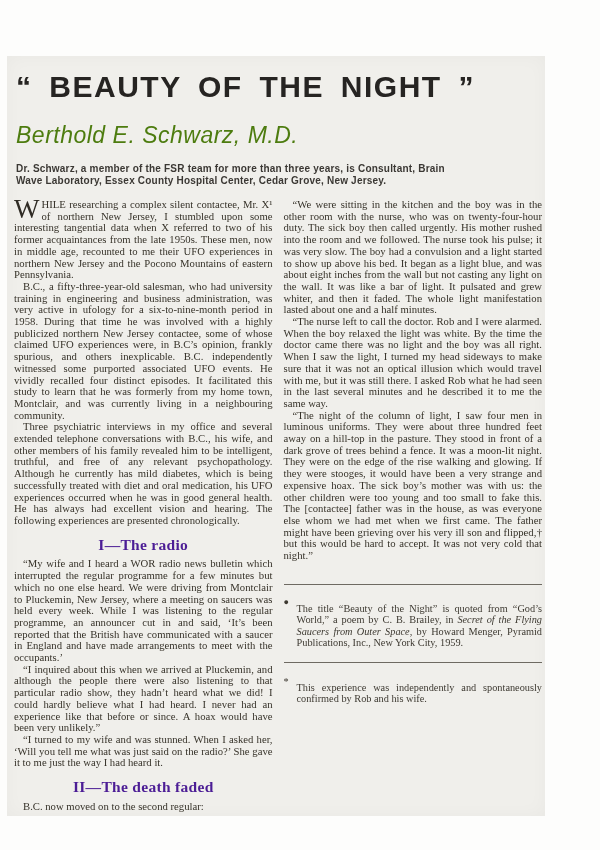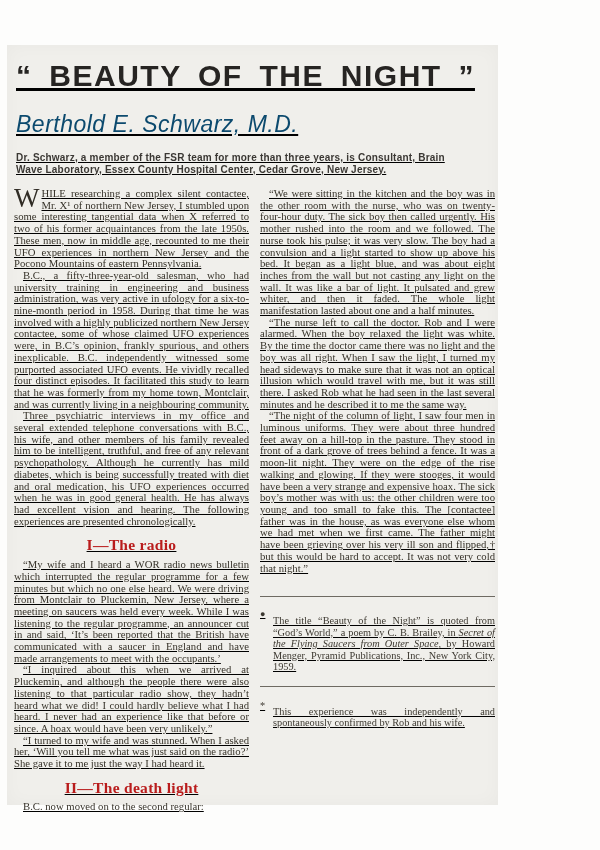--- a/index.html
+++ b/index.html
@@ -5,44 +5,43 @@
   html, body { margin: 0; padding: 0; }
   body {
     width: 600px; height: 850px;
     background: #fdfdfc;
     font-family: "Liberation Serif", serif;
     position: relative;
     overflow: hidden;
   }
   .page {
     position: absolute;
-    left: 7px; top: 45px;
-    width: 491px; height: 760px;
+    left: 7px; top: 56px;
+    width: 538px; height: 760px;
     background: #f0efeb;
     box-shadow: inset 0 0 18px rgba(0,0,0,0.03);
     box-sizing: border-box;
     padding: 12px 3px 0 7px;
-    text-decoration: underline;
   }
   .title {
     font-family: "Liberation Sans", sans-serif;
     font-weight: bold;
     font-size: 30px;
     letter-spacing: 1.5px;
     word-spacing: 7px;
     color: #262422;
     margin: 2px 0 0 2px;
   }
   .author {
     font-family: "Liberation Sans", sans-serif;
     font-style: italic;
     font-weight: normal;
     font-size: 23px;
     letter-spacing: 0.5px;
-    color: #0c4a6e;
+    color: #4d7c0f;
     margin: 18px 0 0 2px;
   }
   .byline-note {
     font-family: "Liberation Sans", sans-serif;
     font-weight: bold;
     font-size: 10px;
     line-height: 11.5px;
     color: #3b3834;
     margin: 14px 0 0 2px;
     max-width: 450px;
@@ -68,21 +67,21 @@
     line-height: 21px;
     padding-right: 2px;
     font-weight: normal;
     color: #302c25;
   }
   h2.section-heading {
     font-size: 15.5px;
     font-weight: bold;
     text-align: center;
     margin: 12px 0 8px 0;
-    color: #b91c1c;
+    color: #4c1d95;
     letter-spacing: 0.3px;
   }
   .fn-rule {
     border: none;
     border-top: 1.2px solid #6e6a62;
     margin: 0;
   }
   .rule-top { margin-top: 22px; }
   .rule-mid { margin-top: 13px; }
   .footnote {
@@ -119,21 +118,21 @@
       <p class="flush"><span class="dropcap">W</span><span>HILE researching a complex silent contactee, Mr. X¹ of northern New Jersey, I stumbled upon some interesting tangential data when X referred to two of his former acquaintances from the late 1950s. These men, now in middle age, recounted to me their UFO experiences in northern New Jersey and the Pocono Mountains of eastern Pennsylvania.</span></p>
       <p>B.C., a fifty-three-year-old salesman, who had university training in engineering and business administration, was very active in ufology for a six-to-nine-month period in 1958. During that time he was involved with a highly publicized northern New Jersey contactee, some of whose claimed UFO experiences were, in B.C’s opinion, frankly spurious, and others inexplicable. B.C. independently witnessed some purported associated UFO events. He vividly recalled four distinct episodes. It facilitated this study to learn that he was formerly from my home town, Montclair, and was currently living in a neighbouring community.</p>
       <p>Three psychiatric interviews in my office and several extended telephone conversations with B.C., his wife, and other members of his family revealed him to be intelligent, truthful, and free of any relevant psychopathology. Although he currently has mild diabetes, which is being successfully treated with diet and oral medication, his UFO experiences occurred when he was in good general health. He has always had excellent vision and hearing. The following experiences are presented chronologically.</p>
 
       <h2 class="section-heading">I—The radio</h2>
 
       <p>“My wife and I heard a WOR radio news bulletin which interrupted the regular programme for a few minutes but which no one else heard. We were driving from Montclair to Pluckemin, New Jersey, where a meeting on saucers was held every week. While I was listening to the regular programme, an announcer cut in and said, ‘It’s been reported that the British have communicated with a saucer in England and have made arrangements to meet with the occupants.’</p>
       <p>“I inquired about this when we arrived at Pluckemin, and although the people there were also listening to that particular radio show, they hadn’t heard what we did! I could hardly believe what I had heard. I never had an experience like that before or since. A hoax would have been very unlikely.”</p>
       <p>“I turned to my wife and was stunned. When I asked her, ‘Will you tell me what was just said on the radio?’ She gave it to me just the way I had heard it.</p>
 
-      <h2 class="section-heading">II—The death light</h2>
+      <h2 class="section-heading">II—The death faded</h2>
 
       <p>B.C. now moved on to the second regular:</p>
     </div>
 
     <div class="col">
       <p>“We were sitting in the kitchen and the boy was in the other room with the nurse, who was on twenty-four-hour duty. The sick boy then called urgently. His mother rushed into the room and we followed. The nurse took his pulse; it was very slow. The boy had a convulsion and a light started to show up above his bed. It began as a light blue, and was about eight inches from the wall but not casting any light on the wall. It was like a bar of light. It pulsated and grew whiter, and then it faded. The whole light manifestation lasted about one and a half minutes.</p>
       <p>“The nurse left to call the doctor. Rob and I were alarmed. When the boy relaxed the light was white. By the time the doctor came there was no light and the boy was all right. When I saw the light, I turned my head sideways to make sure that it was not an optical illusion which would travel with me, but it was still there. I asked Rob what he had seen in the last several minutes and he described it to me the same way.</p>
       <p>“The night of the column of light, I saw four men in luminous uniforms. They were about three hundred feet away on a hill-top in the pasture. They stood in front of a dark grove of trees behind a fence. It was a moon-lit night. They were on the edge of the rise walking and glowing. If they were stooges, it would have been a very strange and expensive hoax. The sick boy’s mother was with us: the other children were too young and too small to fake this. The [contactee] father was in the house, as was everyone else whom we had met when we first came. The father might have been grieving over his very ill son and flipped,† but this would be hard to accept. It was not very cold that night.”</p>
 
       <hr class="fn-rule rule-top">

